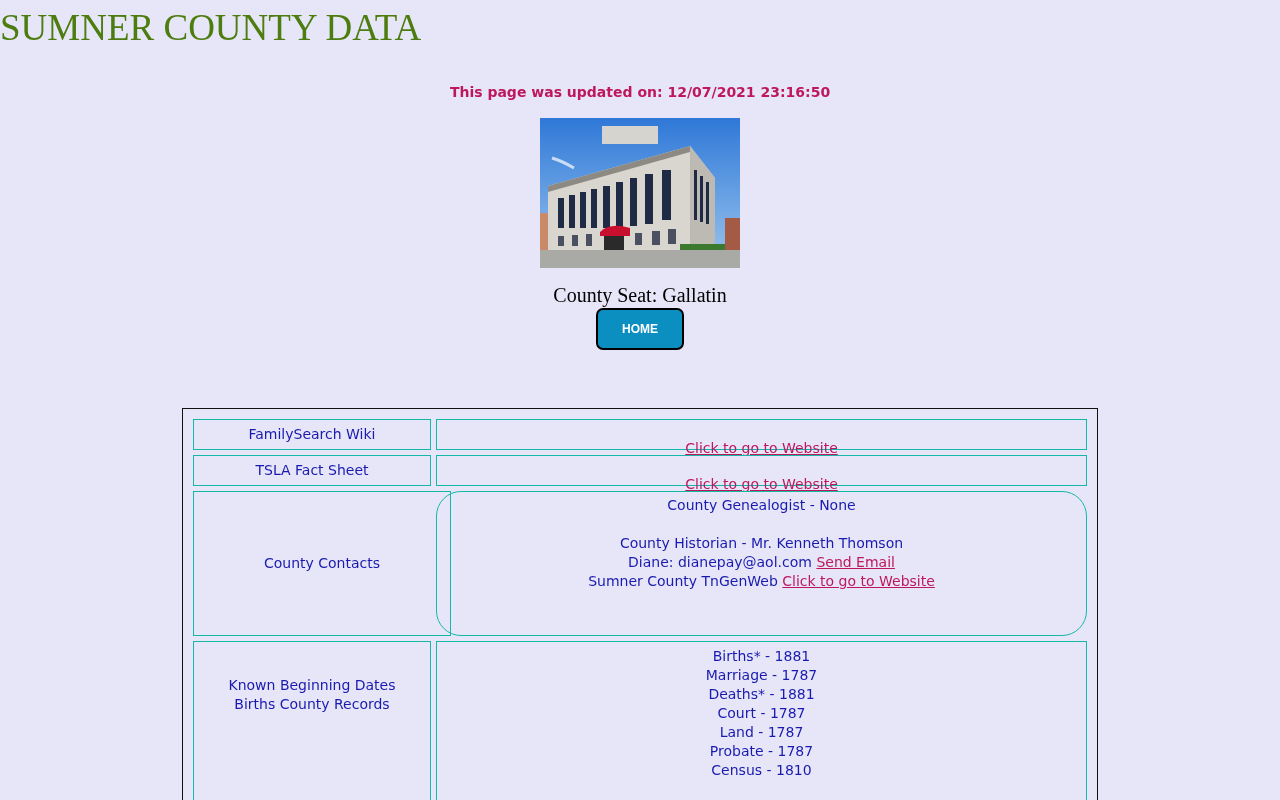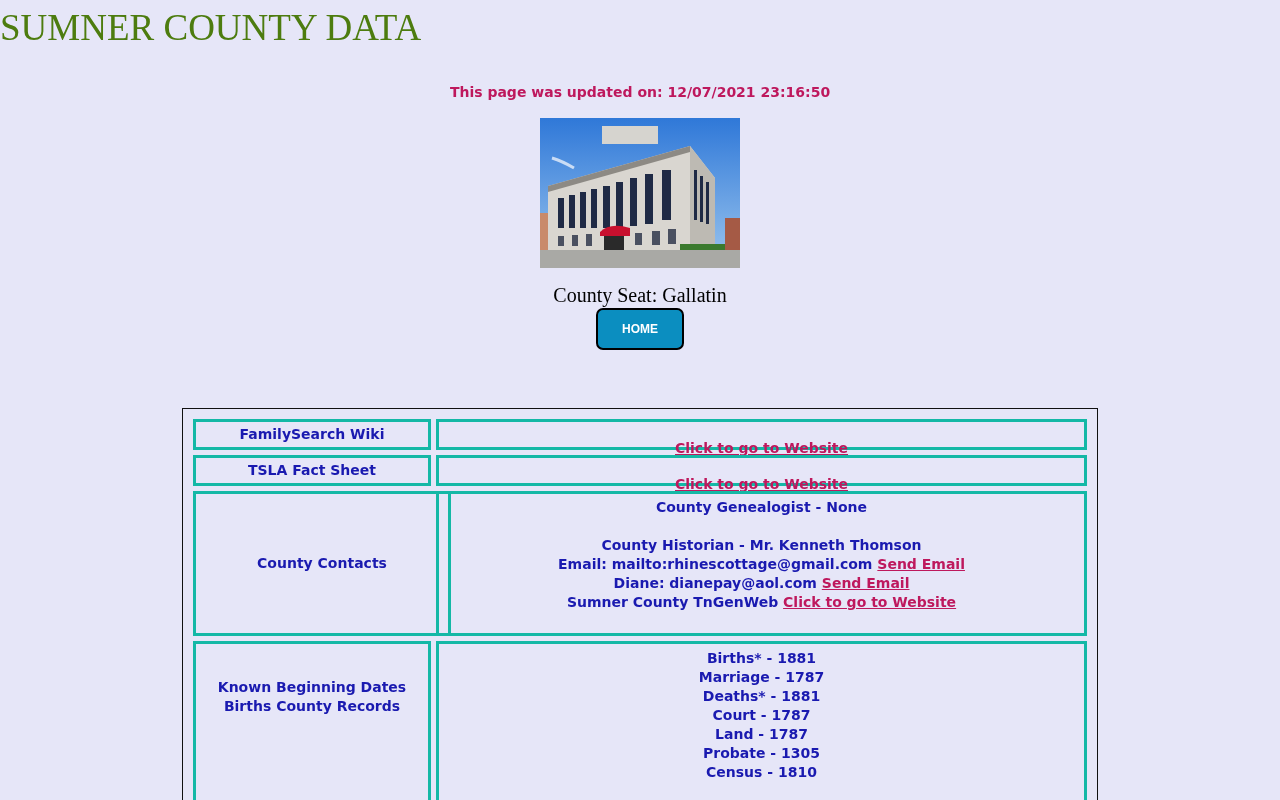--- a/index.html
+++ b/index.html
@@ -80,23 +80,23 @@
       left: 182px;
       top: 408px;
       width: 916px;
       height: 420px;
       box-sizing: border-box;
       border: 1px solid #111;
     }
     .cell {
       position: absolute;
       box-sizing: border-box;
-      border: 3px solid #14b8a6;
+      border: 1px solid #14b8a6;
       font-size: 14px;
-      font-weight: bold;
+      font-weight: normal;
       color: #1a1ab0;
       text-align: center;
       line-height: 19px;
     }
     .cell a {
       color: #be185d;
       text-decoration: underline;
       margin-top: 28px;
     }
     .vcenter {
@@ -176,44 +176,40 @@
   <div class="cell vcenter" style="left:10px; top:46px; width:238px; height:31px;">
     <span>TSLA Fact Sheet</span>
   </div>
   <div class="cell vcenter" style="left:253px; top:46px; width:651px; height:31px;">
     <a>Click to go to Website</a>
   </div>
 
   <div class="cell vcenter" style="left:10px; top:82px; width:258px; height:145px;">
     <span>County Contacts</span>
   </div>
-  <div class="cell" style="left:253px; top:82px; width:651px; height:145px; padding-top:4px;">
+  <div class="cell" style="left:253px; top:82px; width:651px; height:145px; padding-top:4px;border-radius:25px;">
     <span class="line">County Genealogist - None</span>
     <span class="line blank"></span>
     <span class="line">County Historian - Mr. Kenneth Thomson</span>
-    <span class="line">
-      <span>Email: mailto:rhinescottage@gmail.com</span>
-      <a>Send Email</a>
-    </span>
     <span class="line">
       <span>Diane: dianepay@aol.com</span>
       <a>Send Email</a>
     </span>
     <span class="line">
       <span>Sumner County TnGenWeb</span>
       <a>Click to go to Website</a>
     </span>
   </div>
 
   <div class="cell" style="left:10px; top:232px; width:238px; height:200px; padding-top:34px;">
     <span class="line">Known Beginning Dates</span>
     <span class="line">Births County Records</span>
   </div>
   <div class="cell" style="left:253px; top:232px; width:651px; height:200px; padding-top:5px;">
     <span class="line">Births* - 1881</span>
     <span class="line">Marriage - 1787</span>
     <span class="line">Deaths* - 1881</span>
     <span class="line">Court - 1787</span>
     <span class="line">Land - 1787</span>
-    <span class="line">Probate - 1305</span>
+    <span class="line">Probate - 1787</span>
     <span class="line">Census - 1810</span>
   </div>
 </div>
 
 </body></html>

